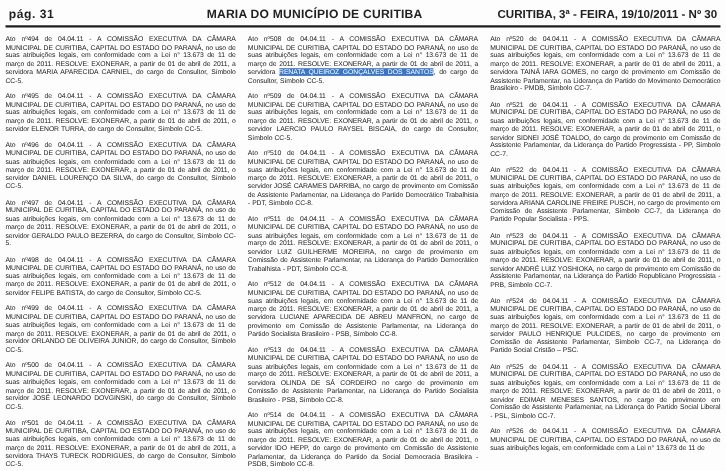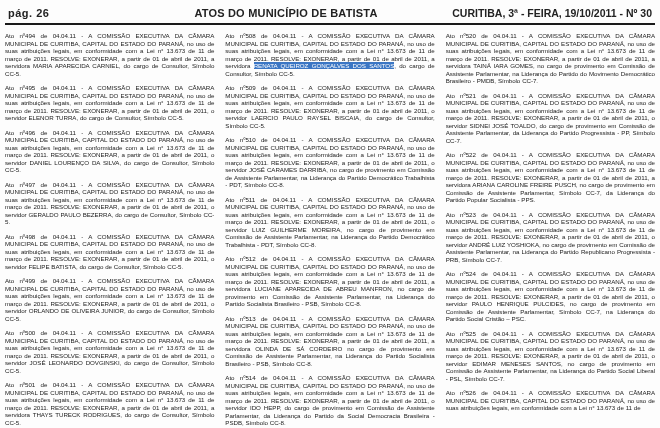--- a/index.html
+++ b/index.html
@@ -28,22 +28,22 @@
     font-size:6.2px;line-height:7.5px;letter-spacing:-0.05px;
     text-align:justify;word-spacing:.2px;color:var(--ink);
   }
   .hl{background:var(--hl);color:var(--hl-text);}
 </style>
 </head>
 <body>
 
 <div class="page">
   <header class="masthead">
-    <span class="pg">pág. 26</span>
-    <span class="ttl">ATOS DO MUNICÍPIO DE BATISTA</span>
+    <span class="pg">pág. 31</span>
+    <span class="ttl">MARIA DO MUNICÍPIO DE CURITIBA</span>
     <span class="ed">CURITIBA, 3ª - FEIRA, 19/10/2011 - Nº 30</span>
   </header>
   <main class="cols">
     <section class="col">
         <p class="act"><span>Ato nº494 de 04.04.11 - A COMISSÃO EXECUTIVA DA CÂMARA MUNICIPAL DE CURITIBA, CAPITAL DO ESTADO DO PARANÁ, no uso de suas atribuições legais, em conformidade com a Lei n° 13.673 de 11 de março de 2011. RESOLVE: EXONERAR, a partir de 01 de abril de 2011, a servidora MARIA APARECIDA CARNIEL, do cargo de Consultor, Símbolo CC-5.</span></p>
         <p class="act"><span>Ato nº495 de 04.04.11 - A COMISSÃO EXECUTIVA DA CÂMARA MUNICIPAL DE CURITIBA, CAPITAL DO ESTADO DO PARANÁ, no uso de suas atribuições legais, em conformidade com a Lei n° 13.673 de 11 de março de 2011. RESOLVE: EXONERAR, a partir de 01 de abril de 2011, o servidor ELENOR TURRA, do cargo de Consultor, Símbolo CC-5.</span></p>
         <p class="act"><span>Ato nº496 de 04.04.11 - A COMISSÃO EXECUTIVA DA CÂMARA MUNICIPAL DE CURITIBA, CAPITAL DO ESTADO DO PARANÁ, no uso de suas atribuições legais, em conformidade com a Lei n° 13.673 de 11 de março de 2011. RESOLVE: EXONERAR, a partir de 01 de abril de 2011, o servidor DANIEL LOURENÇO DA SILVA, do cargo de Consultor, Símbolo CC-5.</span></p>
         <p class="act"><span>Ato nº497 de 04.04.11 - A COMISSÃO EXECUTIVA DA CÂMARA MUNICIPAL DE CURITIBA, CAPITAL DO ESTADO DO PARANÁ, no uso de suas atribuições legais, em conformidade com a Lei n° 13.673 de 11 de março de 2011. RESOLVE: EXONERAR, a partir de 01 de abril de 2011, o servidor GERALDO PAULO BEZERRA, do cargo de Consultor, Símbolo CC-5.</span></p>
         <p class="act"><span>Ato nº498 de 04.04.11 - A COMISSÃO EXECUTIVA DA CÂMARA MUNICIPAL DE CURITIBA, CAPITAL DO ESTADO DO PARANÁ, no uso de suas atribuições legais, em conformidade com a Lei n° 13.673 de 11 de março de 2011. RESOLVE: EXONERAR, a partir de 01 de abril de 2011, o servidor FELIPE BATISTA, do cargo de Consultor, Símbolo CC-5.</span></p>
         <p class="act"><span>Ato nº499 de 04.04.11 - A COMISSÃO EXECUTIVA DA CÂMARA MUNICIPAL DE CURITIBA, CAPITAL DO ESTADO DO PARANÁ, no uso de suas atribuições legais, em conformidade com a Lei n° 13.673 de 11 de março de 2011. RESOLVE: EXONERAR, a partir de 01 de abril de 2011, o servidor ORLANDO DE OLIVEIRA JUNIOR, do cargo de Consultor, Símbolo CC-5.</span></p>

